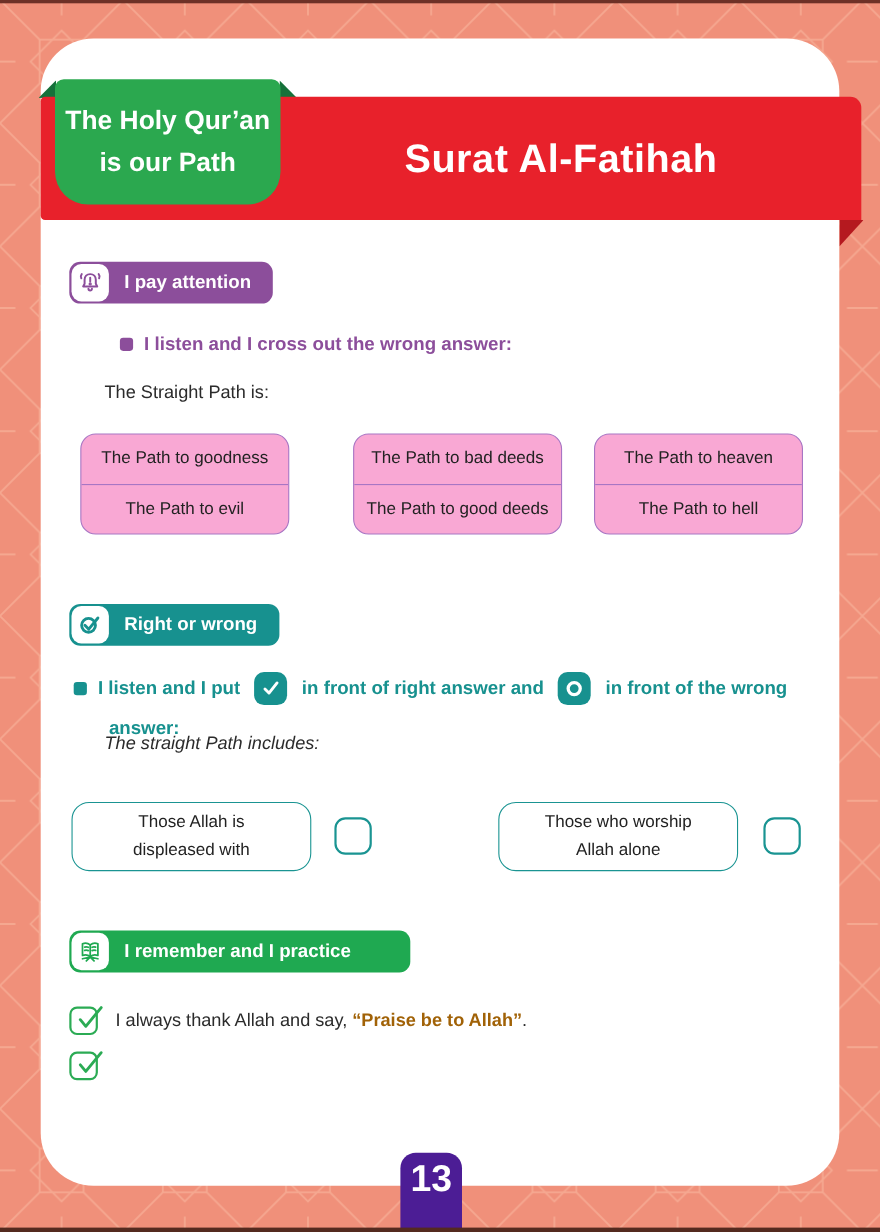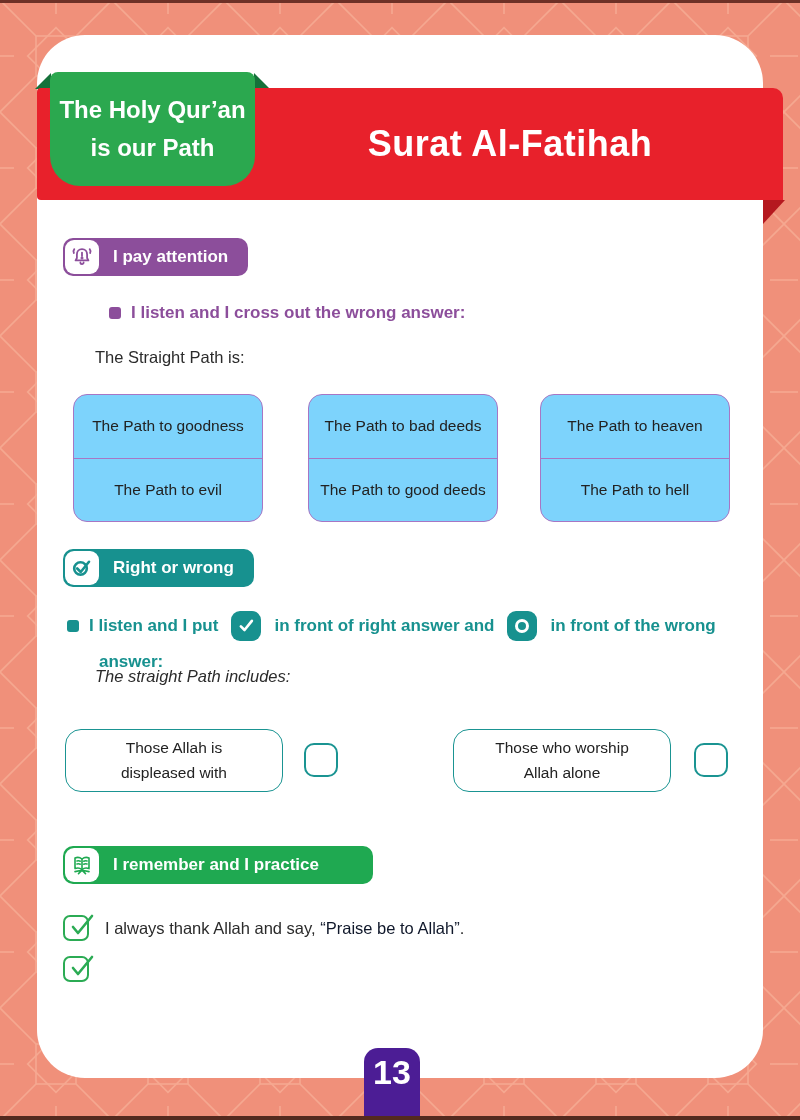--- a/index.html
+++ b/index.html
@@ -49,24 +49,24 @@
   .instr-teal2 { left:62px; top:617px; color:#17918F; }
   .tealbox { width:30px; height:30px; background:#17918F; border-radius:9px; flex:0 0 30px;
              display:flex; align-items:center; justify-content:center; margin:0 3px; }
   .ring { width:14px; height:14px; border:3.4px solid #fff; border-radius:50%; }
 
   .prompt { position:absolute; font-size:16.5px; color:#2B2B2B; }
   .prompt-1 { left:58px; top:313px; }
   .prompt-2 { left:58px; top:632px;font-style:italic; }
 
   
-  .opt-box { position:absolute; top:359px; width:190px; height:128px;
-             border:1.6px solid #A776C4; border-radius:14px; background:#7dd3fc;
+  .opt-box { position:absolute; top:359px; width:190px; height:92px;
+             border:1.6px solid #A776C4; border-radius:14px; background:#f9a8d4;
              display:flex; flex-direction:column; overflow:hidden; }
-  .opt-1 { left:36px; } .opt-2 { left:271px; } .opt-3 { left:503px; }
+  .opt-1 { left:36px; } .opt-2 { left:284px; } .opt-3 { left:503px; }
   .opt-cell { flex:1; display:flex; align-items:center; justify-content:center;
               font-size:15.5px; color:#222; }
   .opt-cell:first-child { border-bottom:1.4px solid #A776C4; }
 
   
   .choice-box { position:absolute; top:694px; width:218px; height:63px;
                 border:1.8px solid #1A9492; border-radius:16px; background:#fff;
                 display:flex; flex-direction:column; align-items:center; justify-content:center;
                 font-size:15.5px; color:#222; line-height:1.55; text-align:center; }
   .choice-1 { left:28px; } .choice-2 { left:416px; }
@@ -75,21 +75,21 @@
   .mini-1 { left:267px; } .mini-2 { left:657px; }
 
   
   .check-row { position:absolute; display:flex; align-items:center; gap:16px;
                font-size:16.5px; color:#2B2B2B; }
   .check-row-1 { left:26px; top:880px; }
   .check-row-2 { left:26px; top:921px; }
   .gcheck { width:26px; height:26px; border:2px solid #2BAB54; border-radius:7px;
             background:#fff; position:relative; flex:0 0 26px; }
   .gcheck svg { position:absolute; top:-5px; left:2px; overflow:visible; }
-  .hl { color:#0f172a; font-weight:normal;text-align:center; }
+  .hl { color:#a16207; font-weight:bold;text-align:center; }
 
   
   .page-tab { position:absolute; left:364px; top:1048px; width:56px; height:70px;
               background:#4c1d95; border-radius:14px 14px 0 0; z-index:5;
               text-align:center; color:#fff; font-size:34px; font-weight:bold; padding-top:5px; }
 </style>
 </head>
 <body>
 
 <div class="page">

